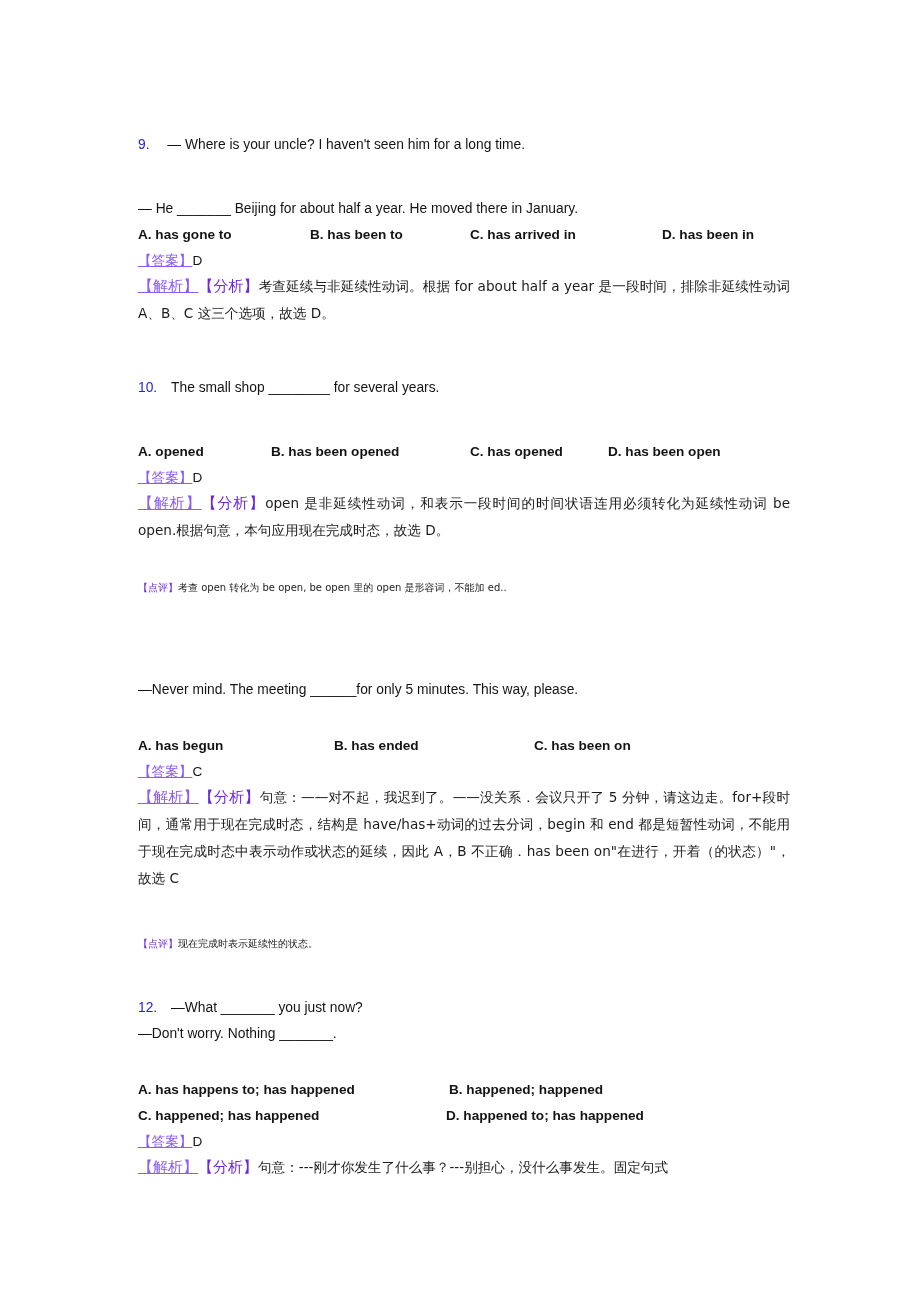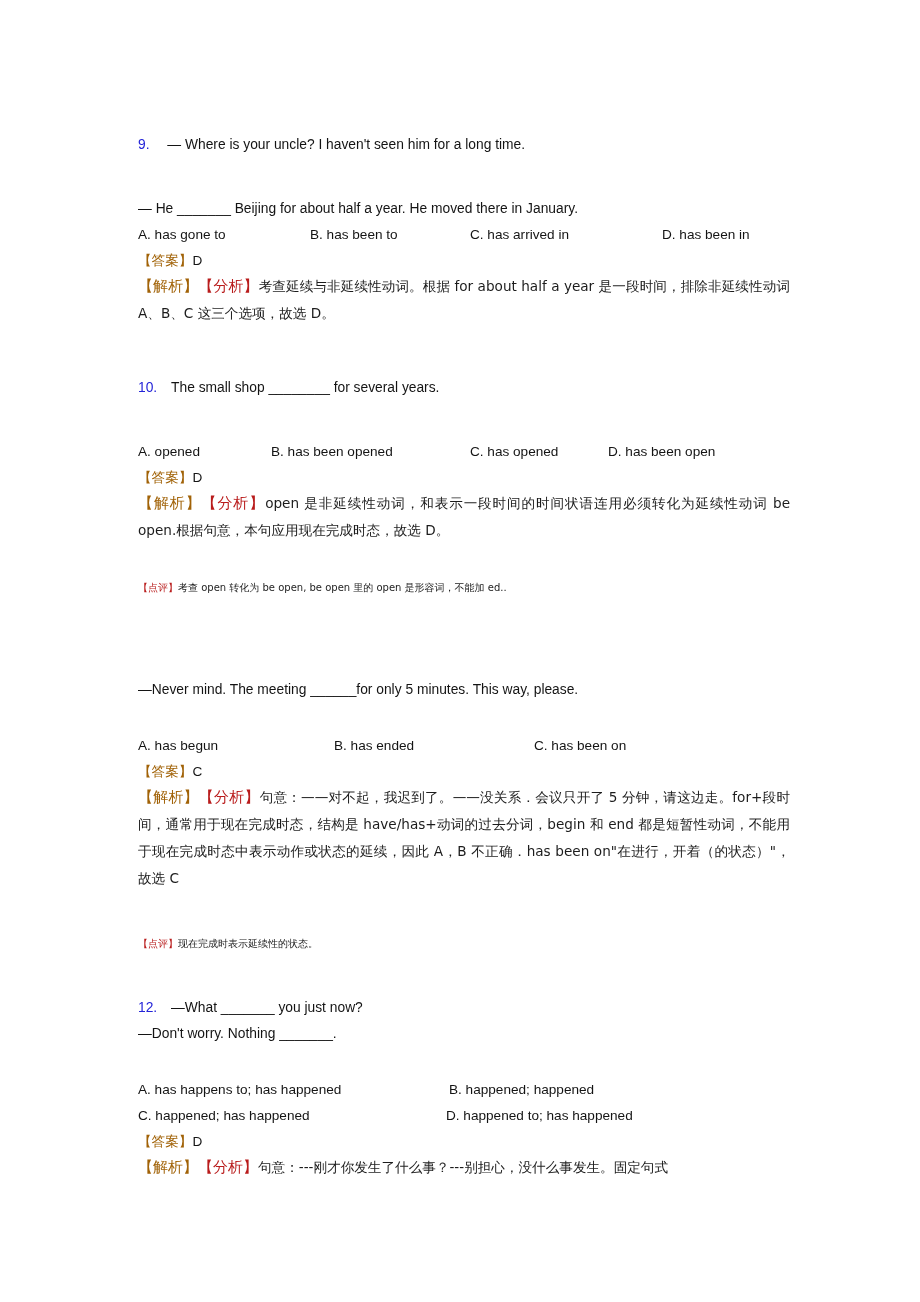--- a/index.html
+++ b/index.html
@@ -46,34 +46,36 @@
     line-height: 26px;
     color: #141414;
     position: relative;
     height: 26px;
   }
   .options.two-row { height: 52px; }
   .opt {
     position: absolute;
     top: 0;
     white-space: nowrap;
+    font-weight: bold;
   }
   .opt.r2 { top: 26px; }
 
   .answer-line {
     font-size: 13.6px;
     line-height: 25px;
     white-space: nowrap;
   }
   .tag-blue {
-    color: #a16207;
+    color: #8b5cf6;
     font-family: "DejaVu Sans", "Liberation Sans", sans-serif;
+    text-decoration: underline;
   }
   .tag-black {
-    color: #b91c1c;
+    color: #6d28d9;
     font-family: "DejaVu Sans", "Liberation Sans", sans-serif;
   }
   .ans-val {
     color: #161616;
   }
   .analysis {
     font-size: 13.6px;
     line-height: 27px;
     color: #1c1c1c;
     text-align: justify;

